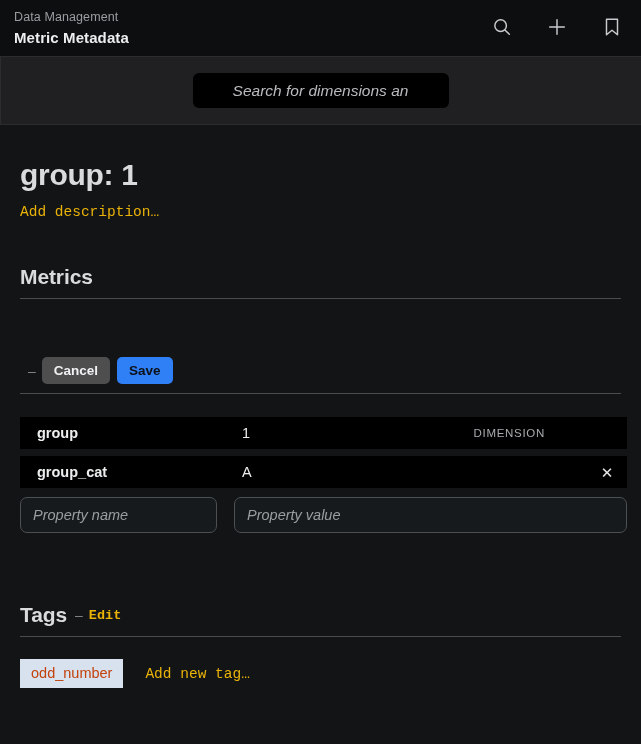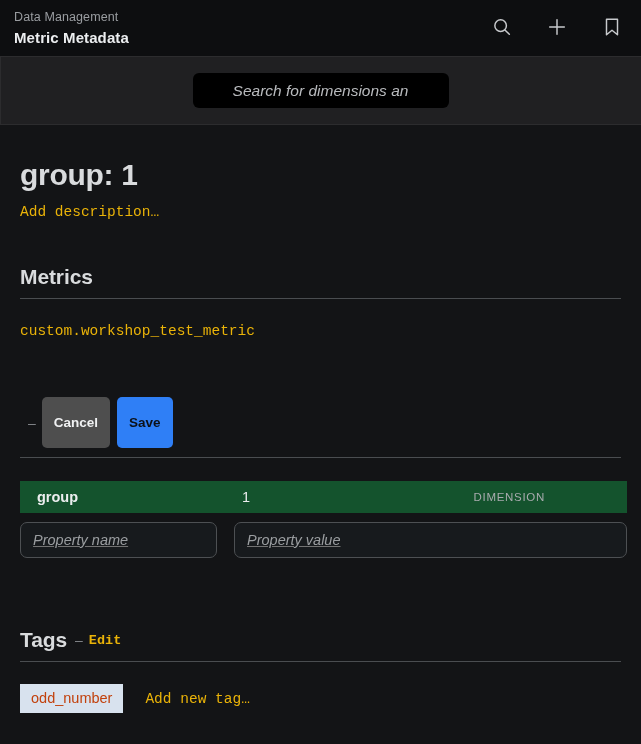--- a/index.html
+++ b/index.html
@@ -126,31 +126,31 @@
   .metrics-list { padding-top: 22px; }
   .metric-link { font-size: 14.5px; }
 
   .properties-block { margin-top: 58px; }
   .btn {
     border: none;
     border-radius: 5px;
     font-family: "Liberation Sans", sans-serif;
     font-size: 13.5px;
     font-weight: 700;
-    padding: 18px 12px;
+    padding: 6px 12px;
     cursor: pointer;
     line-height: 15px;
   }
   .btn-cancel { background: #4e4e4e; color: #f0f1f2; margin-right: 7px; }
   .btn-save { background: #2f7ff6; color: #0c1118; }
 
   .prop-rows { padding-top: 23px; }
   .prop-row {
     height: 32px;
-    background: #14532d;
+    background: #000000;
     display: flex;
     align-items: center;
     width: 607px;
     margin-bottom: 7px;
     padding: 0 12px 0 17px;
   }
   .prop-name {
     font-size: 14.5px;
     color: #ebedee;
     font-weight: 700;
@@ -177,27 +177,26 @@
     width: 16px;
     text-align: center;
   }
 
   .prop-inputs { display: flex; gap: 17px; margin-top: 9px; width: 607px; }
   .pinput {
     height: 36px;
     background: #171a1d;
     border: 1px solid #4d5053;
     border-radius: 7px;
-    color: #737373;
+    color: #5eead4;
     font-family: "Liberation Sans", sans-serif;
     font-size: 14.5px;
     font-style: italic;
     padding: 0 12px;
     outline: none;
-    text-decoration: underline;
   }
   .pinput::placeholder { color: #9b9ea1; font-style: italic; opacity: 1; }
   .pinput-name { width: 197px; }
   .pinput-value { flex: 1; }
 
   .tags-block { margin-top: 70px; }
   .tags-row { padding-top: 22px; display: flex; align-items: center; gap: 22px; }
   .tag-pill {
     background: #d8e2ee;
     color: #c2410c;
@@ -245,42 +244,44 @@
 
   <div class="entity-title">group: 1</div>
   <a class="link add-description">Add description…</a>
 
   
   <div class="section metrics-block">
     <div class="section-head">
       <span class="section-title">Metrics</span>
     </div>
     <div class="section-rule"></div>
-    <div class="metrics-list">
-      <a class="link metric-link">custom.workshop_test_metric</a>
-    </div>
   </div>
 
   
   <div class="section properties-block">
     <div class="section-head">
       <span class="dash">–</span>
       <button class="btn btn-cancel">Cancel</button>
       <button class="btn btn-save">Save</button>
     </div>
     <div class="section-rule"></div>
 
     <div class="prop-rows">
 
       <div class="prop-row">
         <span class="prop-name">group</span>
         <span class="prop-value">1</span>
         <span class="prop-badge">DIMENSION</span>
       </div>
 
+      <div class="prop-row">
+        <span class="prop-name">group_cat</span>
+        <span class="prop-value">A</span>
+        <span class="prop-remove">✕</span>
+      </div>
 
       <div class="prop-inputs">
         <input class="pinput pinput-name" type="text" placeholder="Property name" style="">
         <input class="pinput pinput-value" type="text" placeholder="Property value" style="">
       </div>
     </div>
   </div>
 
   
   <div class="section tags-block">

